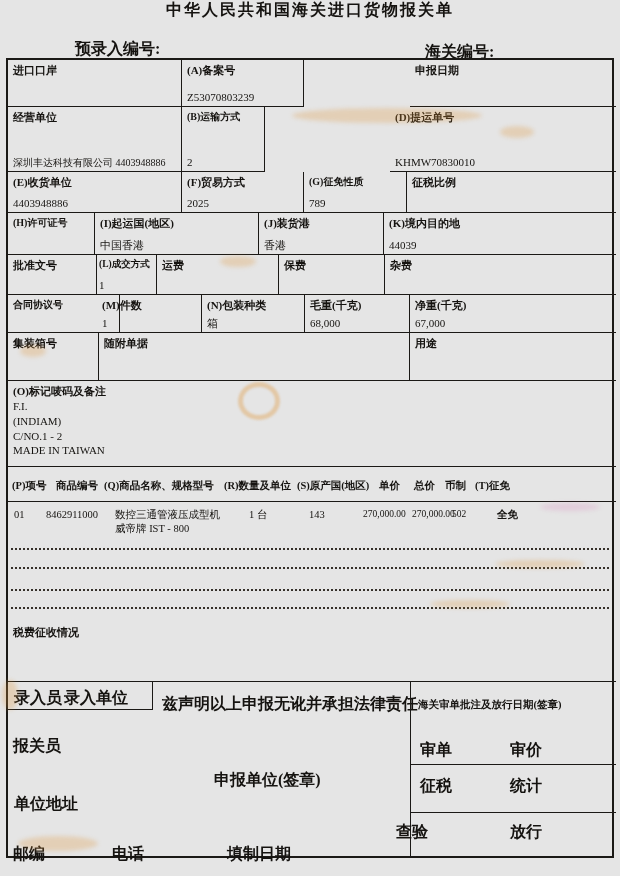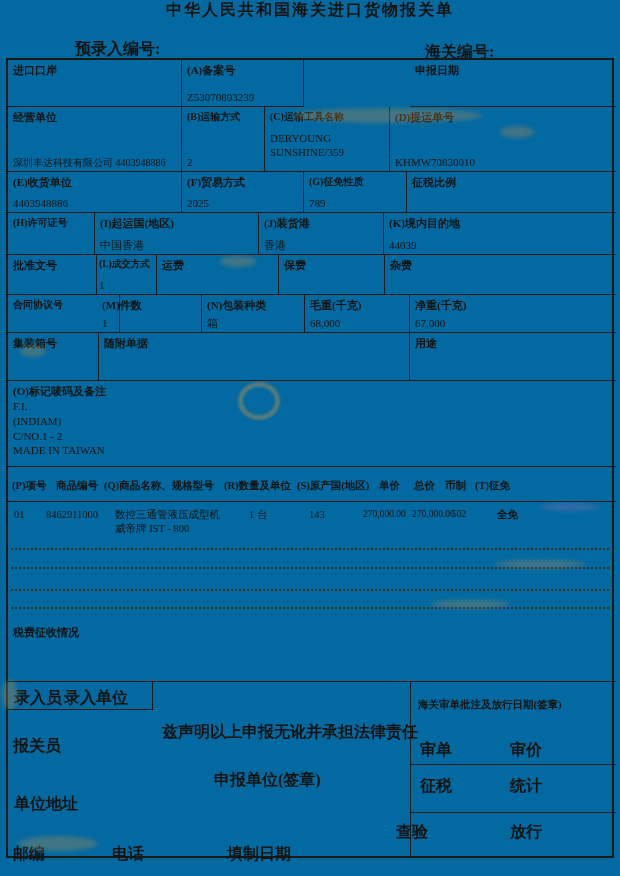--- a/index.html
+++ b/index.html
@@ -2,21 +2,21 @@
 <html><head>
 <meta charset="utf-8">
 <style>
   html,body{margin:0;padding:0;}
   body{
     width:620px;height:876px;position:relative;
     background:#ffffff;color:#151310;
     font-family:"Liberation Serif","DejaVu Serif",serif;
     overflow:hidden;
   }
-  .page{position:absolute;inset:0;background:#0369a1;}
+  .page{position:absolute;inset:0;background:#e5e5e5;}
   .t{position:absolute;white-space:nowrap;font-size:16px;font-weight:bold;}
   .title{left:0;right:0;top:9px;text-align:center;font-size:16px;font-weight:bold;letter-spacing:2px;}
   .form{
     position:absolute;left:6px;top:58px;width:608px;height:800px;
     border:2px solid #1b1916;box-sizing:border-box;
   }
   .cell{
     position:absolute;box-sizing:border-box;
     border-right:1.5px solid #1b1916;border-bottom:1.5px solid #1b1916;
     padding:3px 5px;font-size:11px;line-height:1.3;overflow:hidden;
@@ -60,25 +60,20 @@
     </div>
 
     <div class="cell" style="left:0;top:47px;width:174px;height:65px;">
       <div class="lab">经营单位</div>
       <div class="valB sm">深圳丰达科技有限公司 4403948886</div>
     </div>
     <div class="cell" style="left:174px;top:47px;width:83px;height:65px;">
       <div class="lab sm">(B)运输方式</div>
       <div class="valB">2</div>
     </div>
-    <div class="cell" style="left:257px;top:47px;width:125px;height:65px;">
-      <div class="lab sm">(C)运输工具名称</div>
-      <div class="val" style="margin-top:8px;">DERYOUNG</div>
-      <div class="val">SUNSHINE/359</div>
-    </div>
     <div class="cell noR" style="left:382px;top:47px;width:226px;height:65px;">
       <div class="lab">(D)提运单号</div>
       <div class="valB">KHMW70830010</div>
     </div>
 
     <div class="cell" style="left:0;top:112px;width:174px;height:41px;">
       <div class="lab">(E)收货单位</div>
       <div class="valB">4403948886</div>
     </div>
     <div class="cell" style="left:174px;top:112px;width:122px;height:41px;">
@@ -195,21 +190,21 @@
     <div class="dot" style="top:547px;"></div>
 
     <div class="cell noR" style="left:0;top:562px;width:608px;height:60px;">
       <div class="lab">税费征收情况</div>
     </div>
 
     <div class="cell noB" style="left:0;top:622px;width:145px;height:28px;border-bottom:1.5px solid #1b1916;padding:0;">
       <span class="t" style="left:6px;top:6px;">录入员</span>
       <span class="t" style="left:56px;top:6px;">录入单位</span>
     </div>
-    <div class="t" style="left:154px;top:662px;">兹声明以上申报无讹并承担法律责任</div>
+    <div class="t" style="left:154px;top:634px;">兹声明以上申报无讹并承担法律责任</div>
     <div class="t" style="left:5px;top:676px;">报关员</div>
     <div class="t" style="left:206px;top:710px;">申报单位(签章)</div>
     <div class="t" style="left:6px;top:734px;">单位地址</div>
     <div class="t" style="left:5px;top:784px;">邮编</div>
     <div class="t" style="left:104px;top:784px;">电话</div>
     <div class="t" style="left:219px;top:784px;">填制日期</div>
 
     <div class="vline" style="left:402px;top:622px;height:176px;"></div>
     <div class="t" style="left:410px;top:638px;font-size:10.5px;">海关审单批注及放行日期(签章)</div>
     <div class="t" style="left:412px;top:680px;">审单</div>

